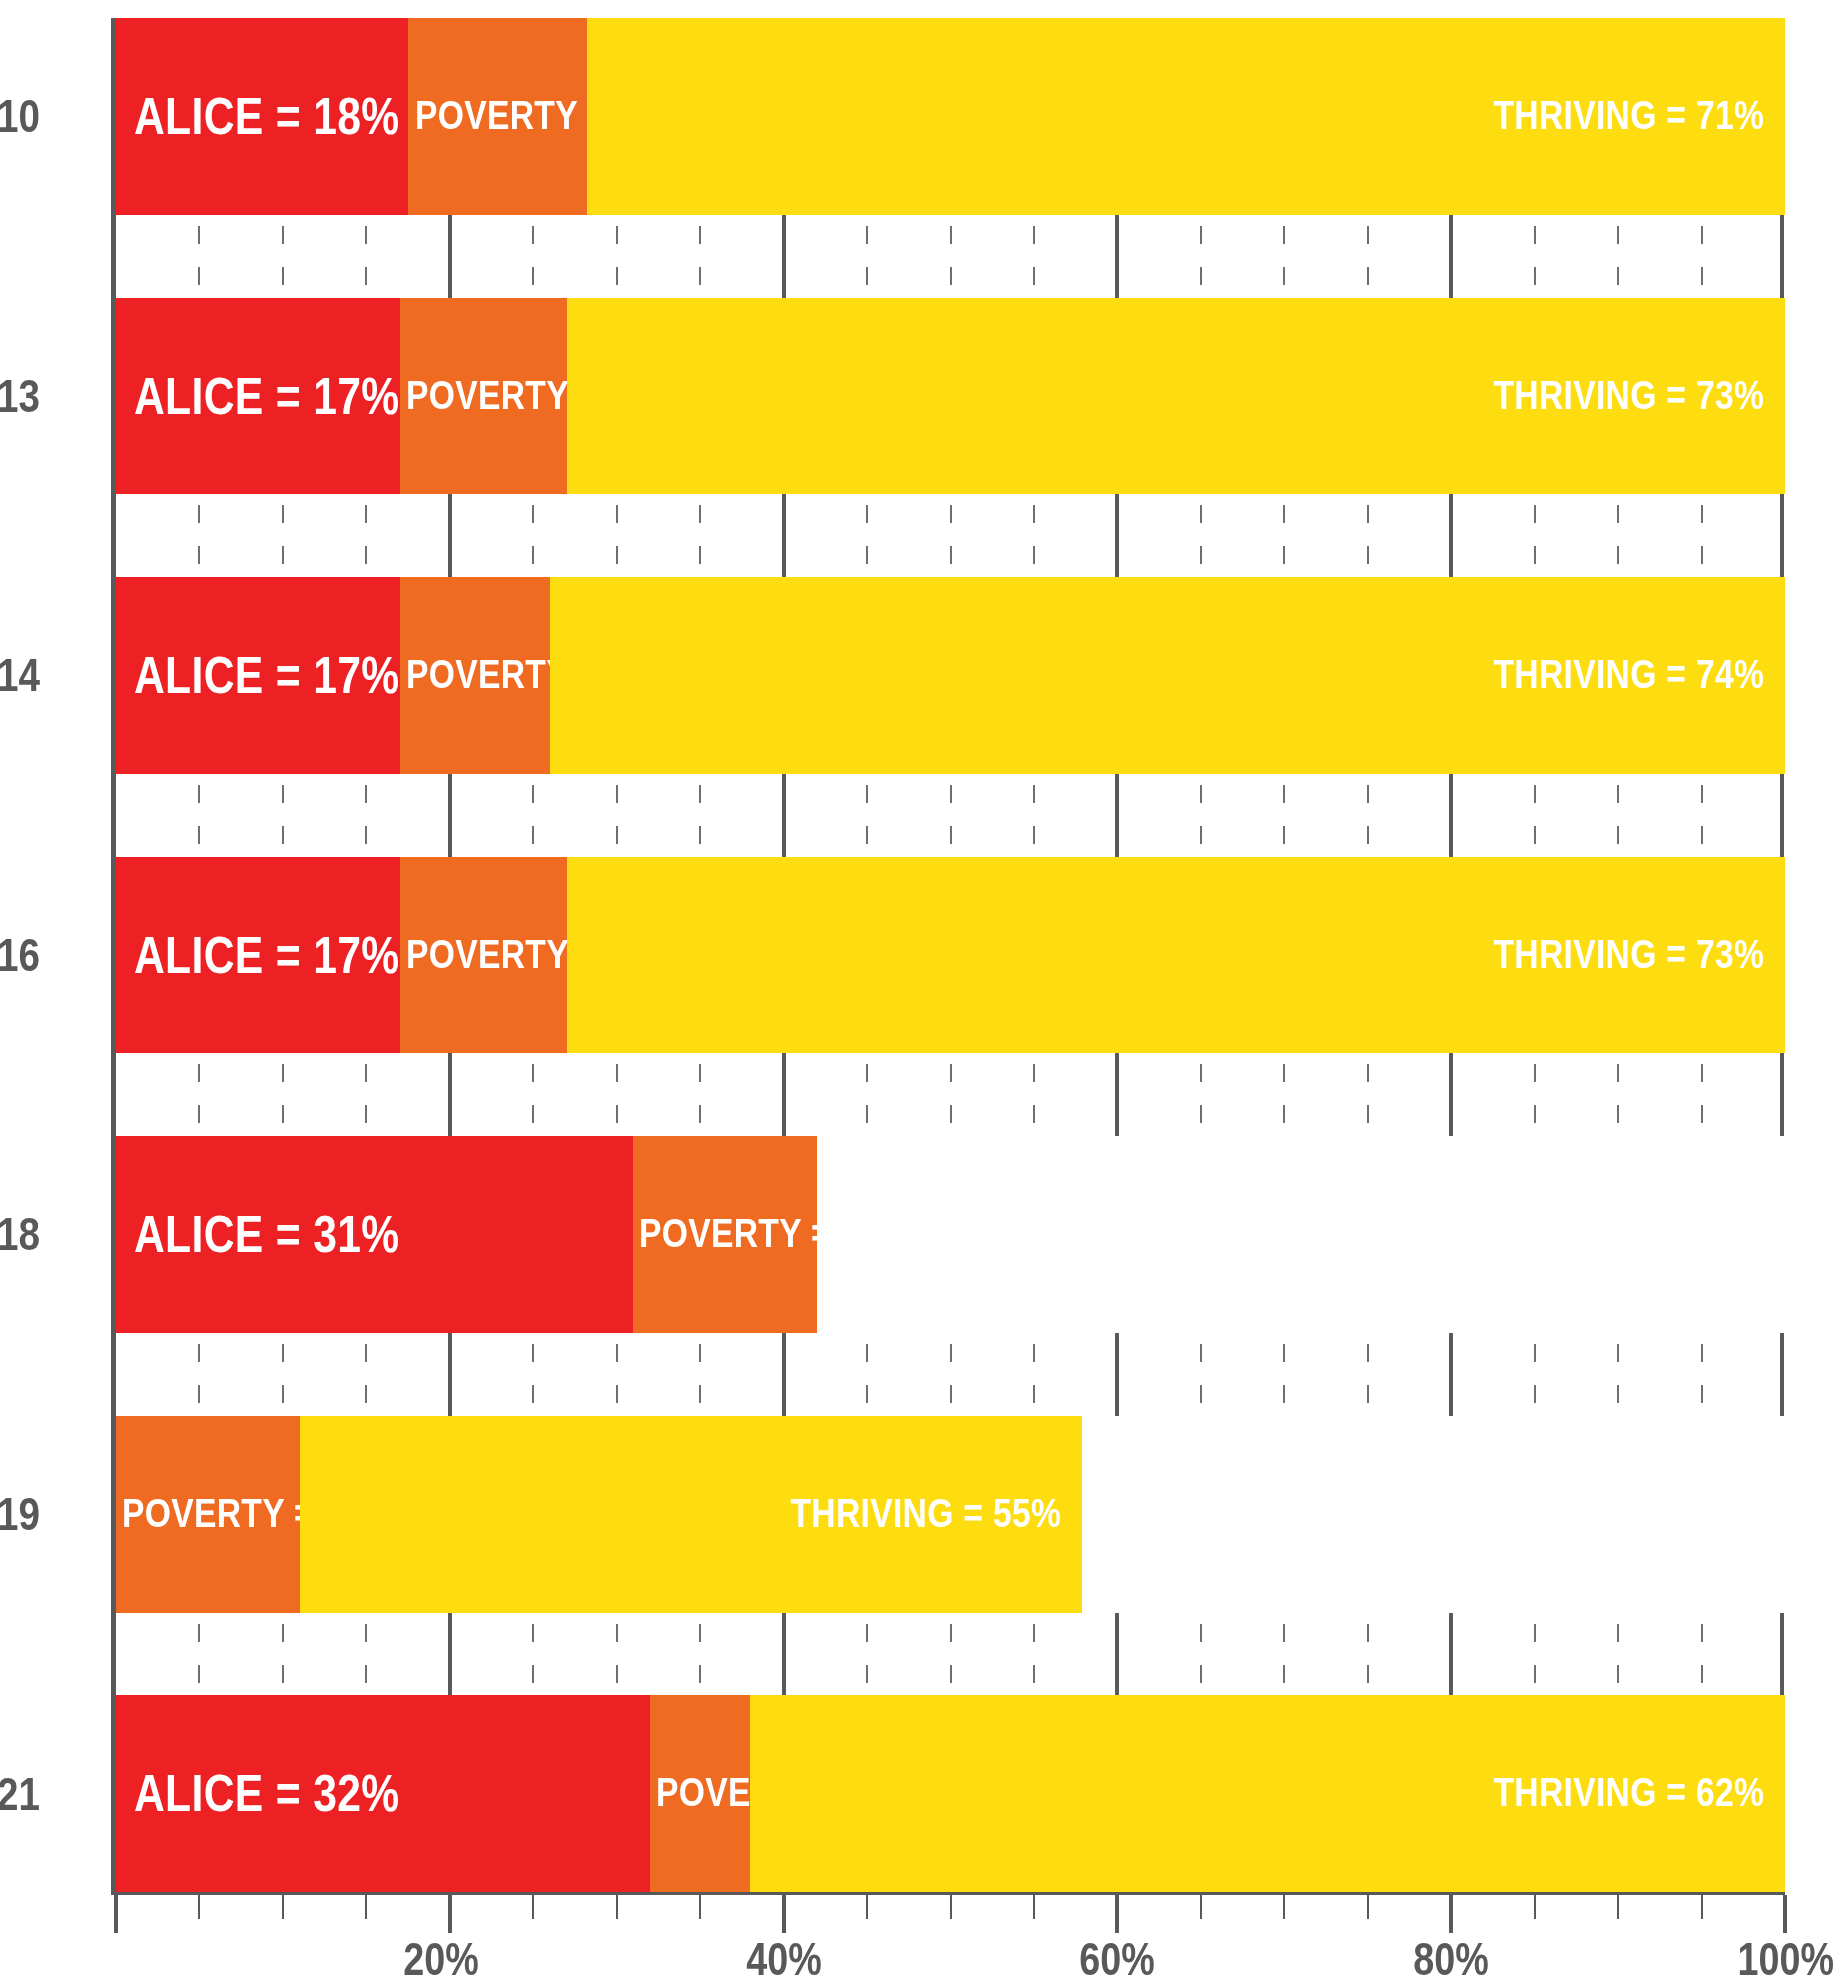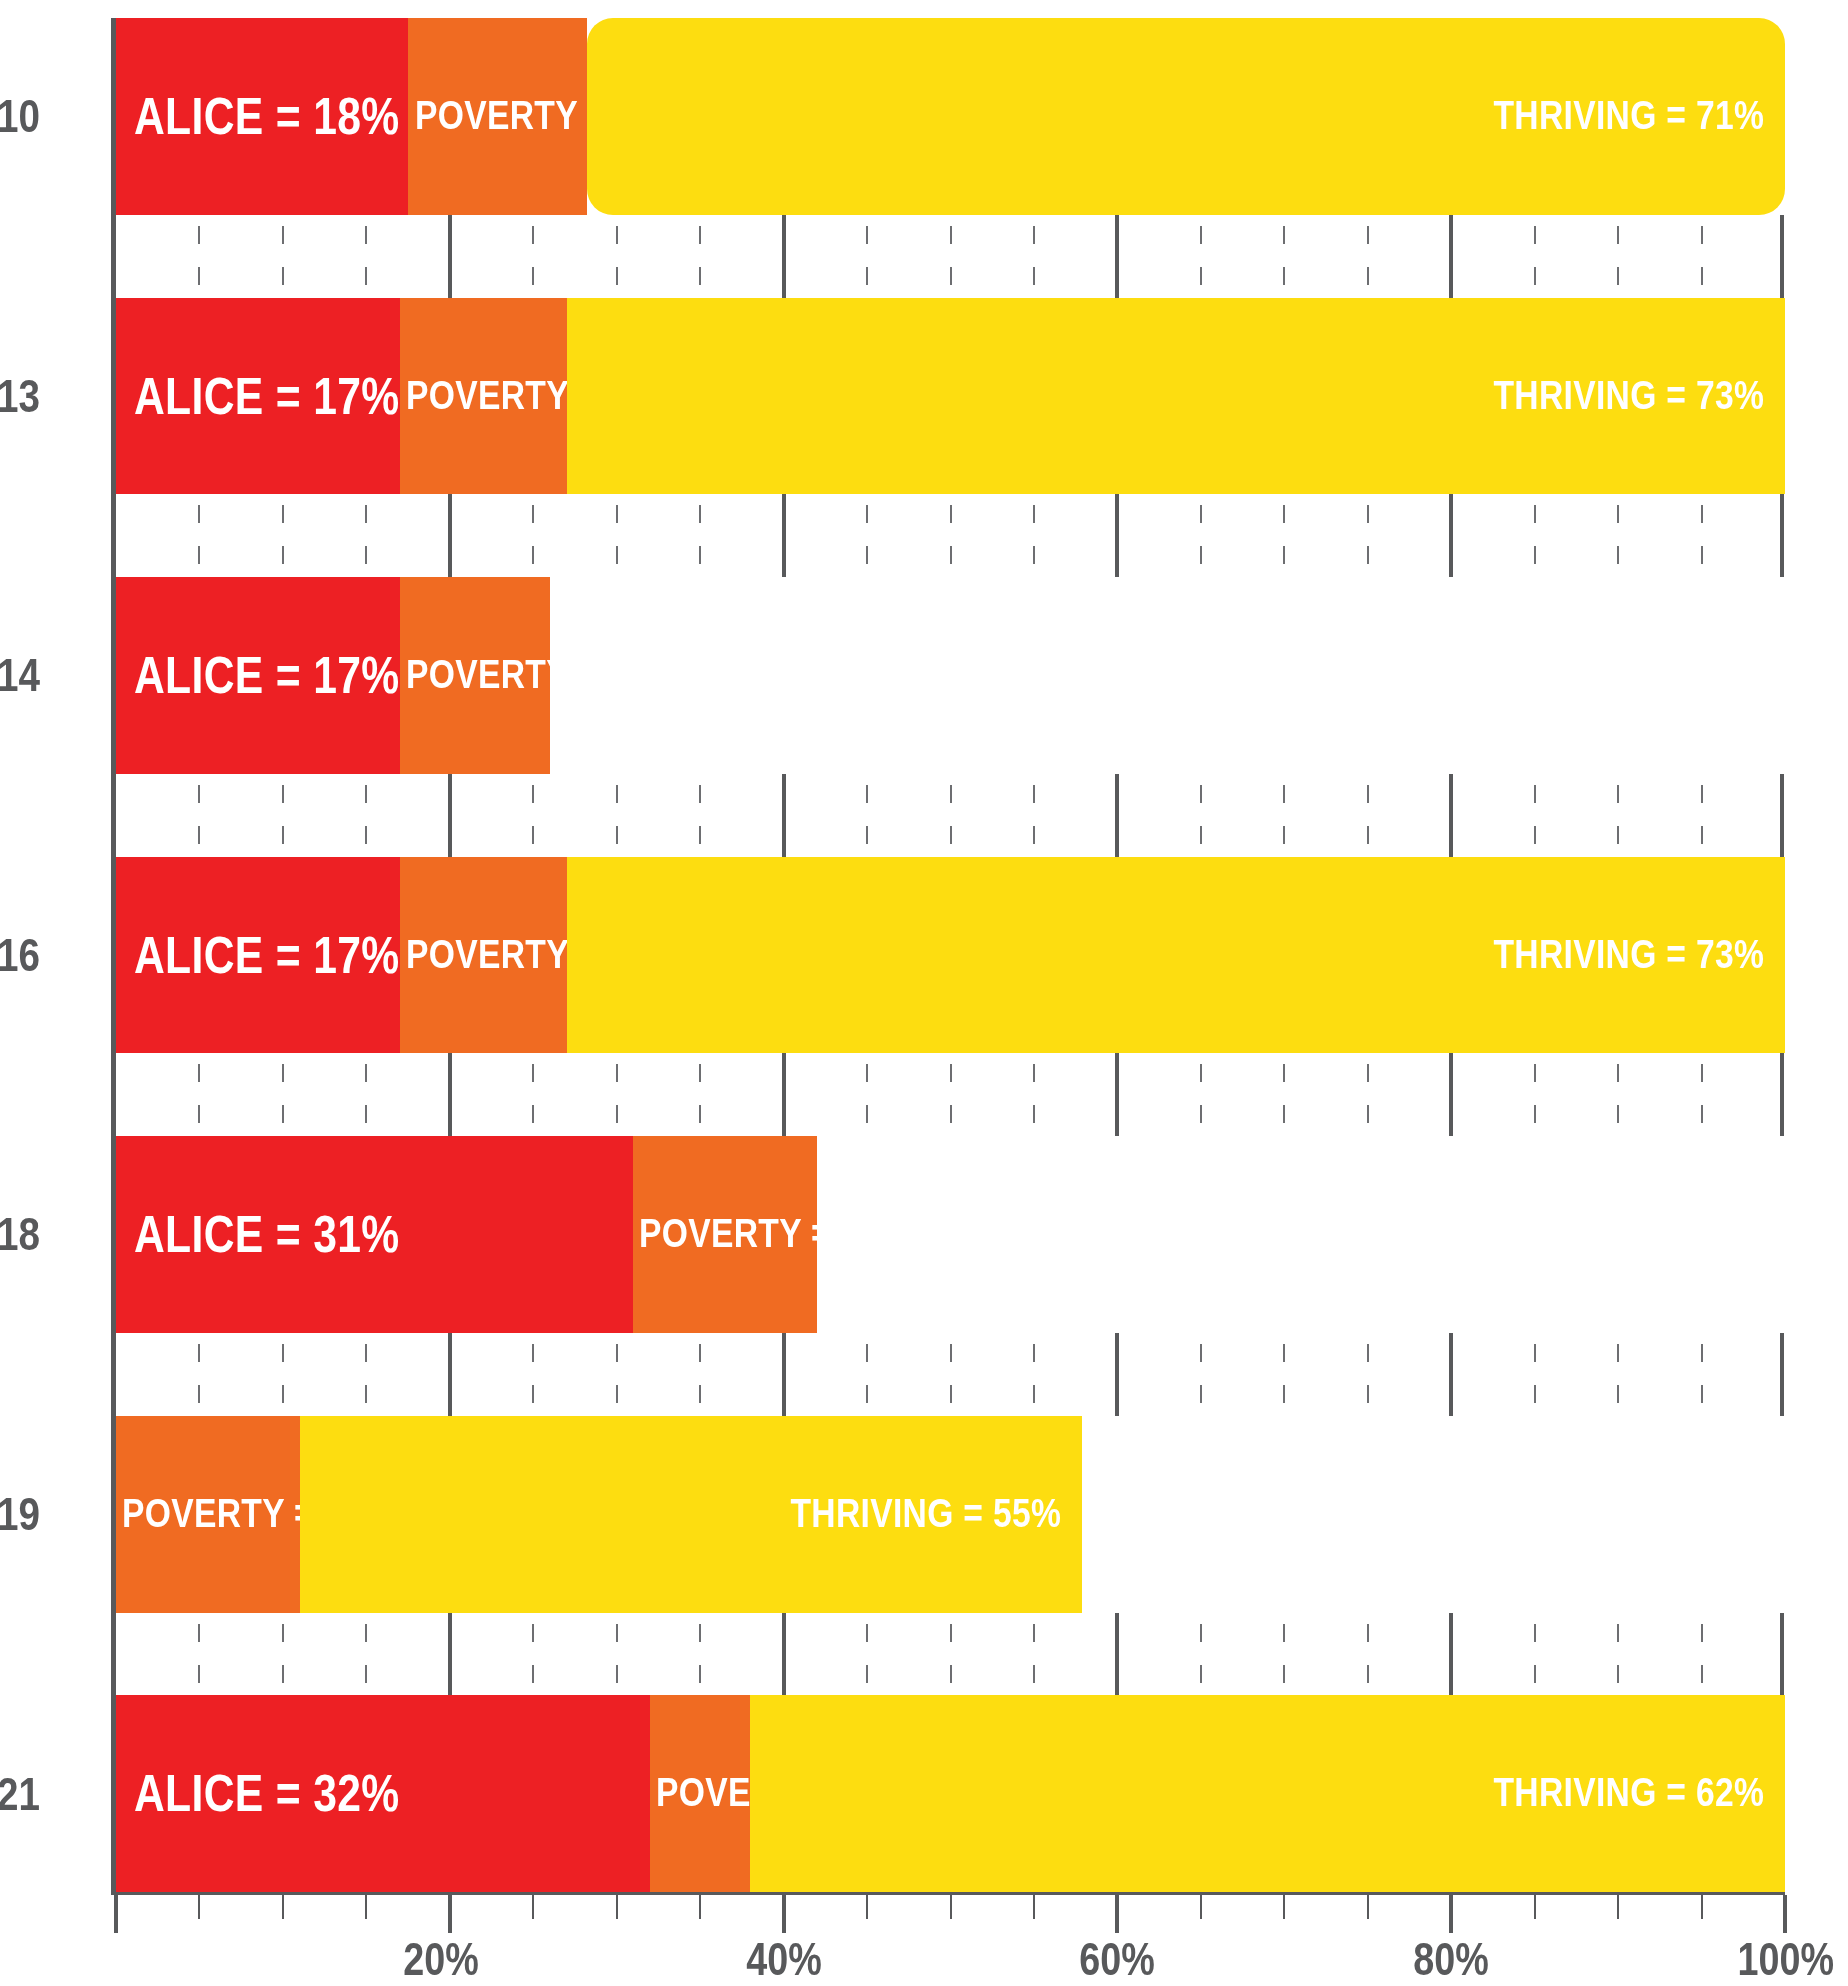--- a/index.html
+++ b/index.html
@@ -159,21 +159,21 @@
   <div class="axis-bottom"></div>
 
   <div class="plot" id="plot">
       <div class="row" style="top: 0px; height: 197px;">
         <div class="seg seg-alice" style="width: 300px;">
           <span class="lbl lbl-alice">ALICE = 18%</span>
         </div>
         <div class="seg seg-pov" style="width: 184px;">
           <span class="lbl lbl-pov">POVERTY = 11%</span>
         </div>
-        <div class="seg seg-thriving" style="width: 1230px; border-radius: 26px;">
+        <div class="seg seg-thriving" style="width: 1230px;">
           <span class="lbl lbl-thr">THRIVING = 71%</span>
         </div>
       </div>
       <div class="year" style="top: 75px;">2010</div>
       <div class="gap" style="top: 197px; height: 83px;">
         <div class="gridline minor" style="left: 83px;"></div>
         <div class="gridline minor" style="left: 167px;"></div>
         <div class="gridline minor" style="left: 250px;"></div>
         <div class="gridline major" style="left: 334px;"></div>
         <div class="gridline minor" style="left: 417px;"></div>
@@ -226,20 +226,23 @@
         <div class="gridline minor" style="left: 1502px;"></div>
         <div class="gridline minor" style="left: 1586px;"></div>
         <div class="gridline major" style="left: 1666px;"></div>
       </div>
       <div class="row" style="top: 559px; height: 197px;">
         <div class="seg seg-alice" style="width: 284px;">
           <span class="lbl lbl-alice">ALICE = 17%</span>
         </div>
         <div class="seg seg-pov" style="width: 150px;">
           <span class="lbl lbl-pov">POVERTY = 9%</span>
+        </div>
+        <div class="seg seg-thriving" style="width: 1235px;">
+          <span class="lbl lbl-thr">THRIVING = 74%</span>
         </div>
       </div>
       <div class="year" style="top: 634px;">2014</div>
       <div class="gap" style="top: 756px; height: 83px;">
         <div class="gridline minor" style="left: 83px;"></div>
         <div class="gridline minor" style="left: 167px;"></div>
         <div class="gridline minor" style="left: 250px;"></div>
         <div class="gridline major" style="left: 334px;"></div>
         <div class="gridline minor" style="left: 417px;"></div>
         <div class="gridline minor" style="left: 501px;"></div>

